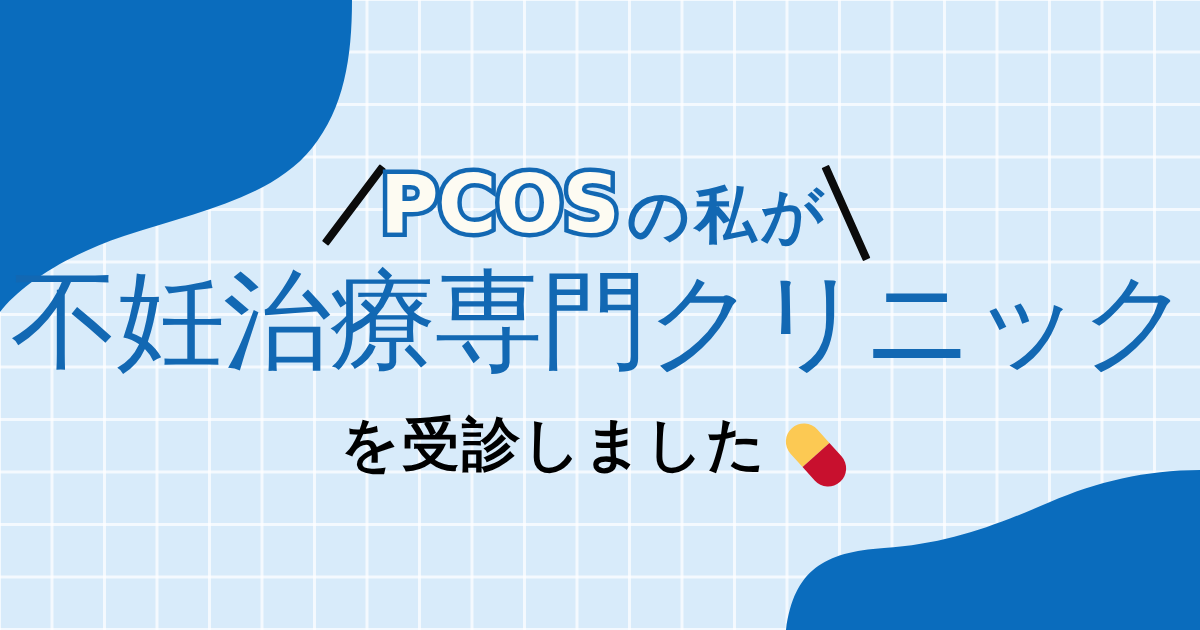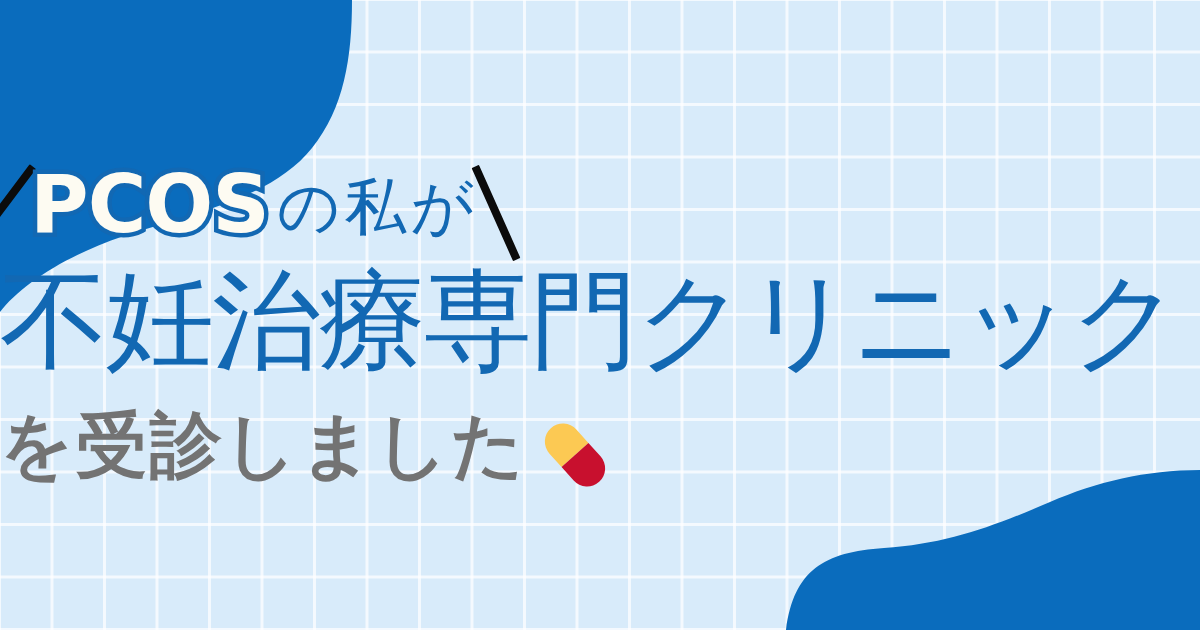--- a/index.html
+++ b/index.html
@@ -42,21 +42,21 @@
 
   
   .headline {
     position: absolute;
     left: 0;
     top: 0;
     width: 1200px;
     height: 630px;
     display: flex;
     flex-direction: column;
-    align-items: flex-start;
+    align-items: center;
     justify-content: center;
   }
 
   .line {
     display: flex;
     align-items: center;
     justify-content: center;
     white-space: nowrap;
     line-height: 1;
   }
@@ -94,51 +94,51 @@
     letter-spacing: -1px;
     color: #fdfbf2;
     -webkit-text-stroke: 9px #1268b3;
     paint-order: stroke fill;
     position: relative;
     top: -2px;
   }
 
   .line1-jp {
     font-family: "DejaVu Sans", "Liberation Sans", sans-serif;
-    font-weight: 400;
+    font-weight: 700;
     font-size: 62px;
     color: #1268b3;
     letter-spacing: 4px;
     margin-left: 8px;
     position: relative;
-    top: 0;
+    top: 8px;
   }
 
   
   .line-2 {
     height: 120px;
   }
   .line2-jp {
     font-family: "DejaVu Sans", "Liberation Sans", sans-serif;
     font-weight: 400;
     font-size: 108px;
     color: #1268b3;
     letter-spacing: -2px;
   }
 
   
   .line-3 {
     height: 104px;
     margin-top: 12px;
   }
   .line3-jp {
-    font-family: Liberation Sans, sans-serif;
+    font-family: Liberation Serif, serif;
     font-weight: 700;
-    font-size: 72px;
-    color: #737373;
+    font-size: 58px;
+    color: #000000;
     letter-spacing: 2px;
   }
 
   
   .pill-icon {
     display: inline-block;
     width: 86px;
     height: 86px;
     margin-left: 6px;
     position: relative;

